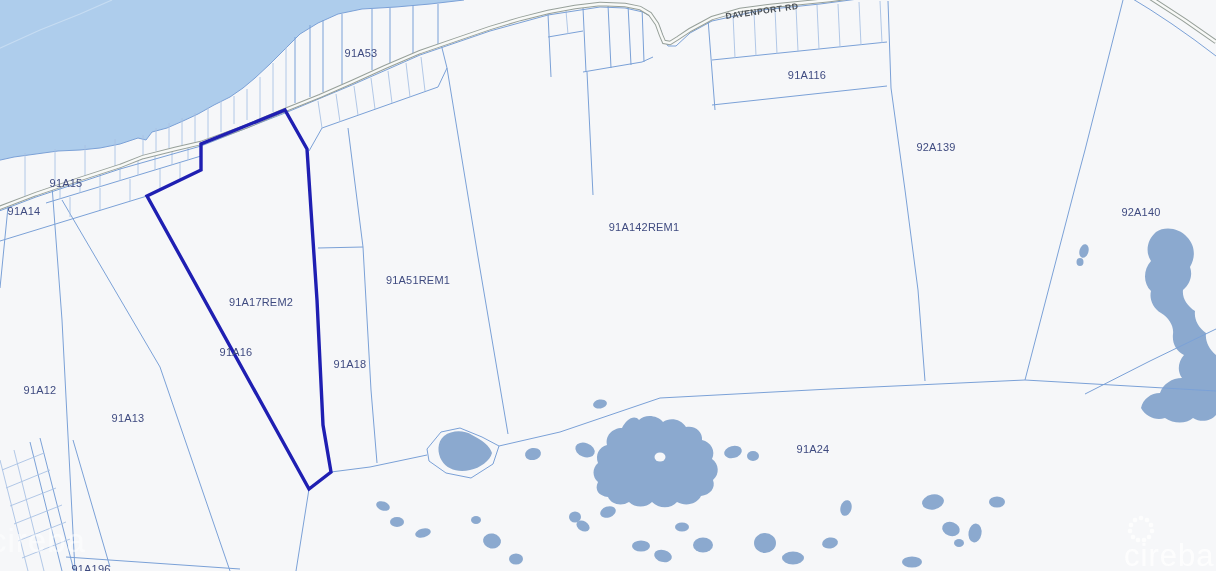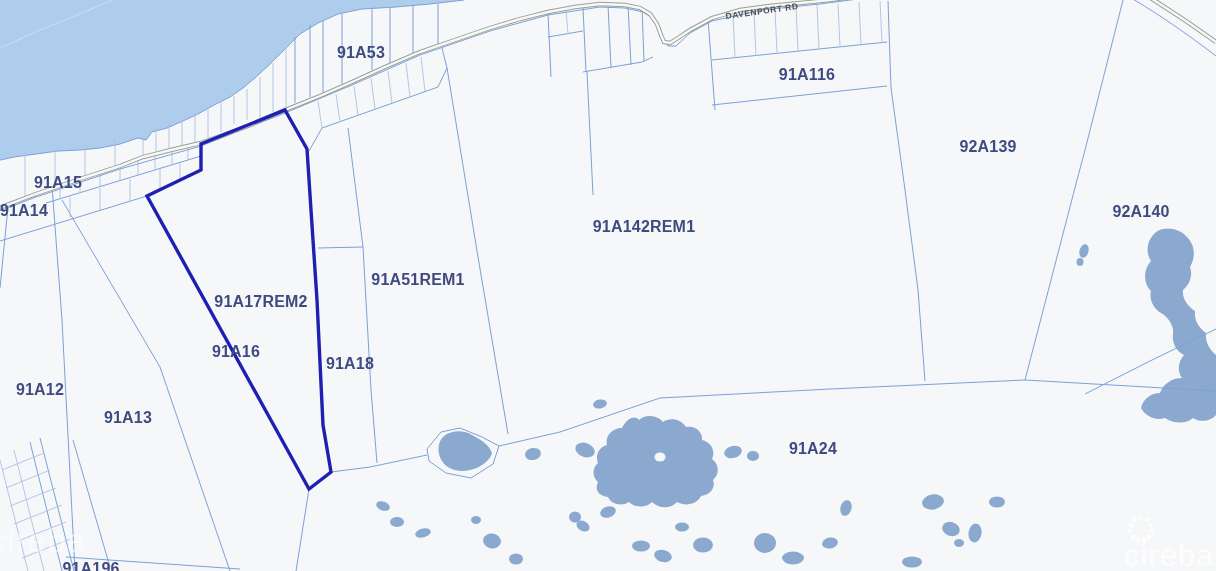--- a/index.html
+++ b/index.html
@@ -19,21 +19,21 @@
   .sea-contour{fill:none;stroke:var(--sea-contour);stroke-width:1.2;}
   .pond{fill:var(--pond);stroke:none;}
   .pl{fill:none;stroke:var(--parcel-line);stroke-width:1;}
   .plf{fill:none;stroke:var(--parcel-line-faint);stroke-width:0.9;}
   .road-casing{fill:none;stroke:var(--road-casing);stroke-width:4.4;}
   .road-fill{fill:none;stroke:var(--road-fill);stroke-width:2.4;}
   .hl{fill:none;stroke:var(--highlight);stroke-width:3.4;stroke-linejoin:miter;}
   .island{fill:var(--land);}
   .plabel{
     position:absolute; transform:translate(-50%,-50%);
-    font-size:16px; font-weight:bold; color:var(--label);
+    font-size:11px; font-weight:normal; color:var(--label);
     letter-spacing:.2px; white-space:nowrap; pointer-events:none;
   }
   #road-label{
     position:absolute; left:762px; top:11px;
     transform:translate(-50%,-50%) rotate(-8deg);
     font-size:8.5px; font-weight:bold; color:var(--road-label);
     letter-spacing:.5px; white-space:nowrap;
   }
   .watermark{
     position:absolute; color:var(--watermark); font-weight:300;
@@ -264,28 +264,28 @@
         <circle cx="1130" cy="531" r="2.3"></circle>
           <circle cx="1131" cy="525" r="2.3"></circle>
         <circle cx="1135" cy="520" r="2.3"></circle>
       </g>
     </g>
   </svg>
 
   <div id="labels-layer">
       <div class="plabel" style="left: 361px; top: 53px;">91A53</div>
       <div class="plabel" style="left: 807px; top: 75px;">91A116</div>
-      <div class="plabel" style="left: 988px; top: 147px;">92A139</div>
+      <div class="plabel" style="left: 936px; top: 147px;">92A139</div>
       <div class="plabel" style="left: 1141px; top: 212px;">92A140</div>
       <div class="plabel" style="left: 644px; top: 227px;">91A142REM1</div>
       <div class="plabel" style="left: 418px; top: 280px;">91A51REM1</div>
       <div class="plabel" style="left: 261px; top: 266px; margin-top: 36px;">91A17REM2</div>
       <div class="plabel" style="left: 196px; top: 352px; margin-left: 40px;">91A16</div>
       <div class="plabel" style="left: 350px; top: 364px;">91A18</div>
-      <div class="plabel" style="left: 58px; top: 183px;">91A15</div>
+      <div class="plabel" style="left: 66px; top: 183px;">91A15</div>
       <div class="plabel" style="left: 24px; top: 199px; margin-top: 12px;">91A14</div>
       <div class="plabel" style="left: 40px; top: 390px;">91A12</div>
       <div class="plabel" style="left: 128px; top: 418px;">91A13</div>
       <div class="plabel" style="left: 813px; top: 449px;">91A24</div>
       <div class="plabel" style="left: 91px; top: 569px;">91A196</div>
     </div>
 
   <div id="road-label">DAVENPORT RD</div>
 
   <div id="watermark-main" class="watermark">cireba</div>

